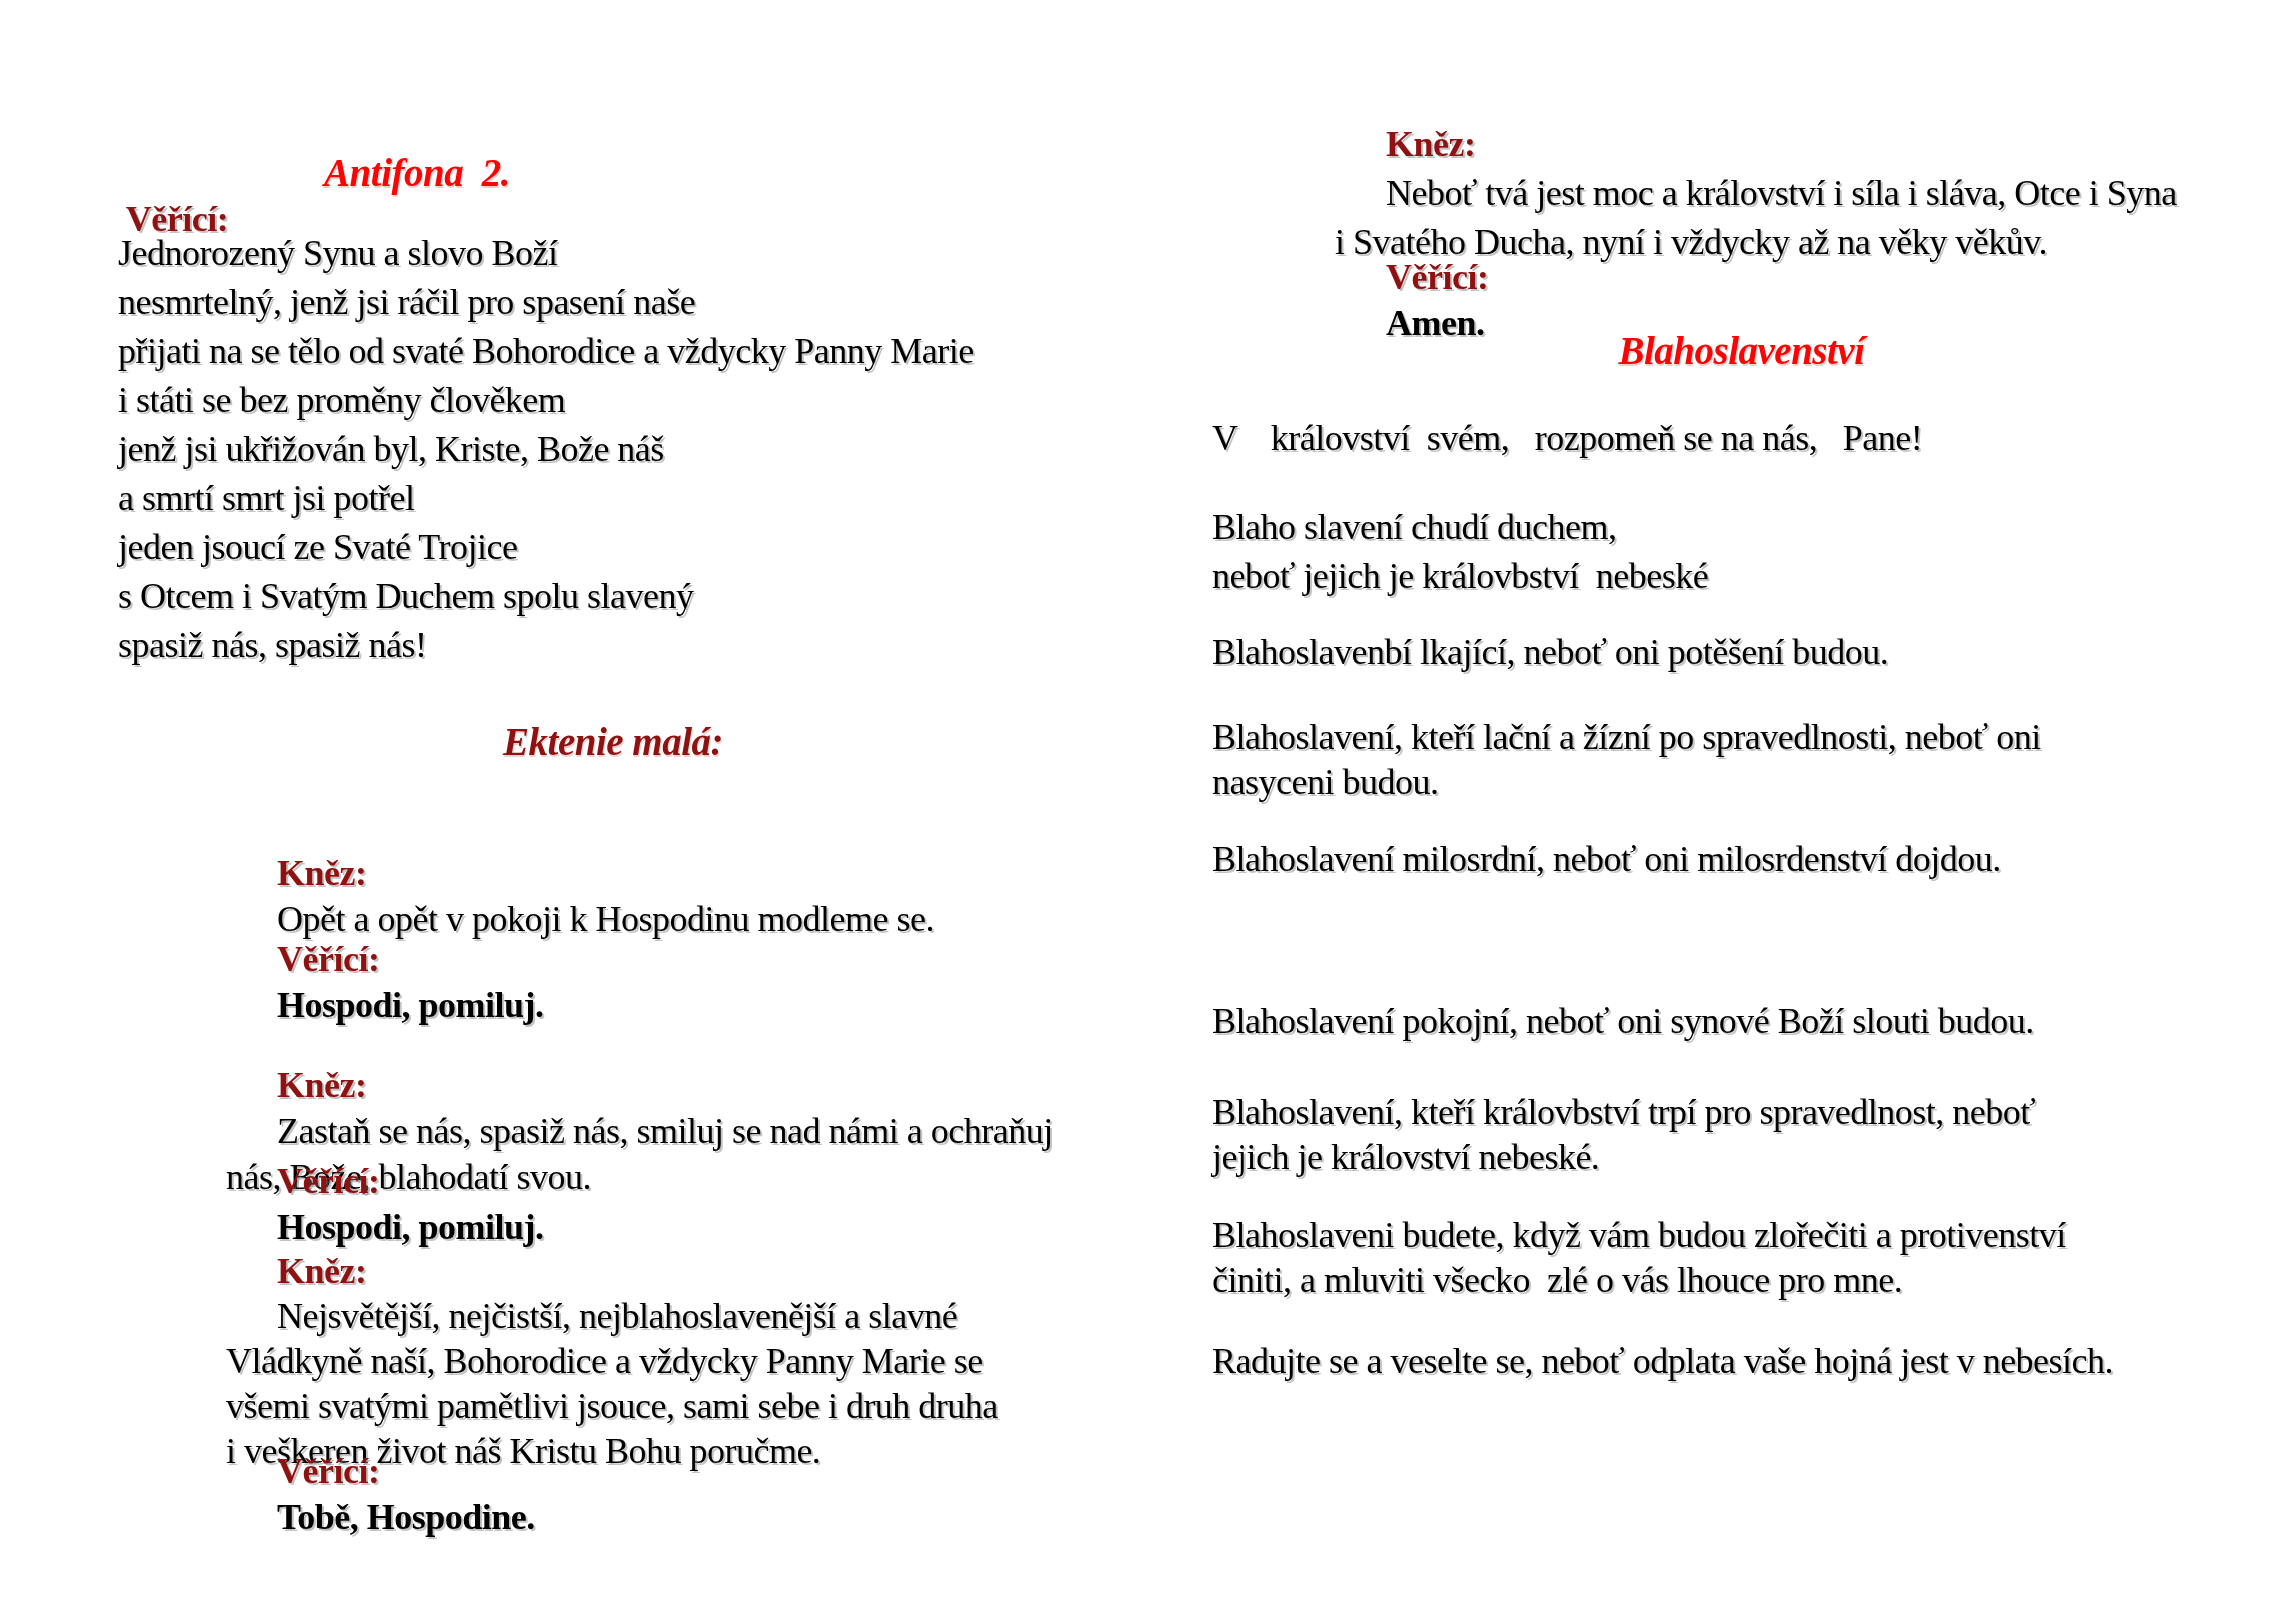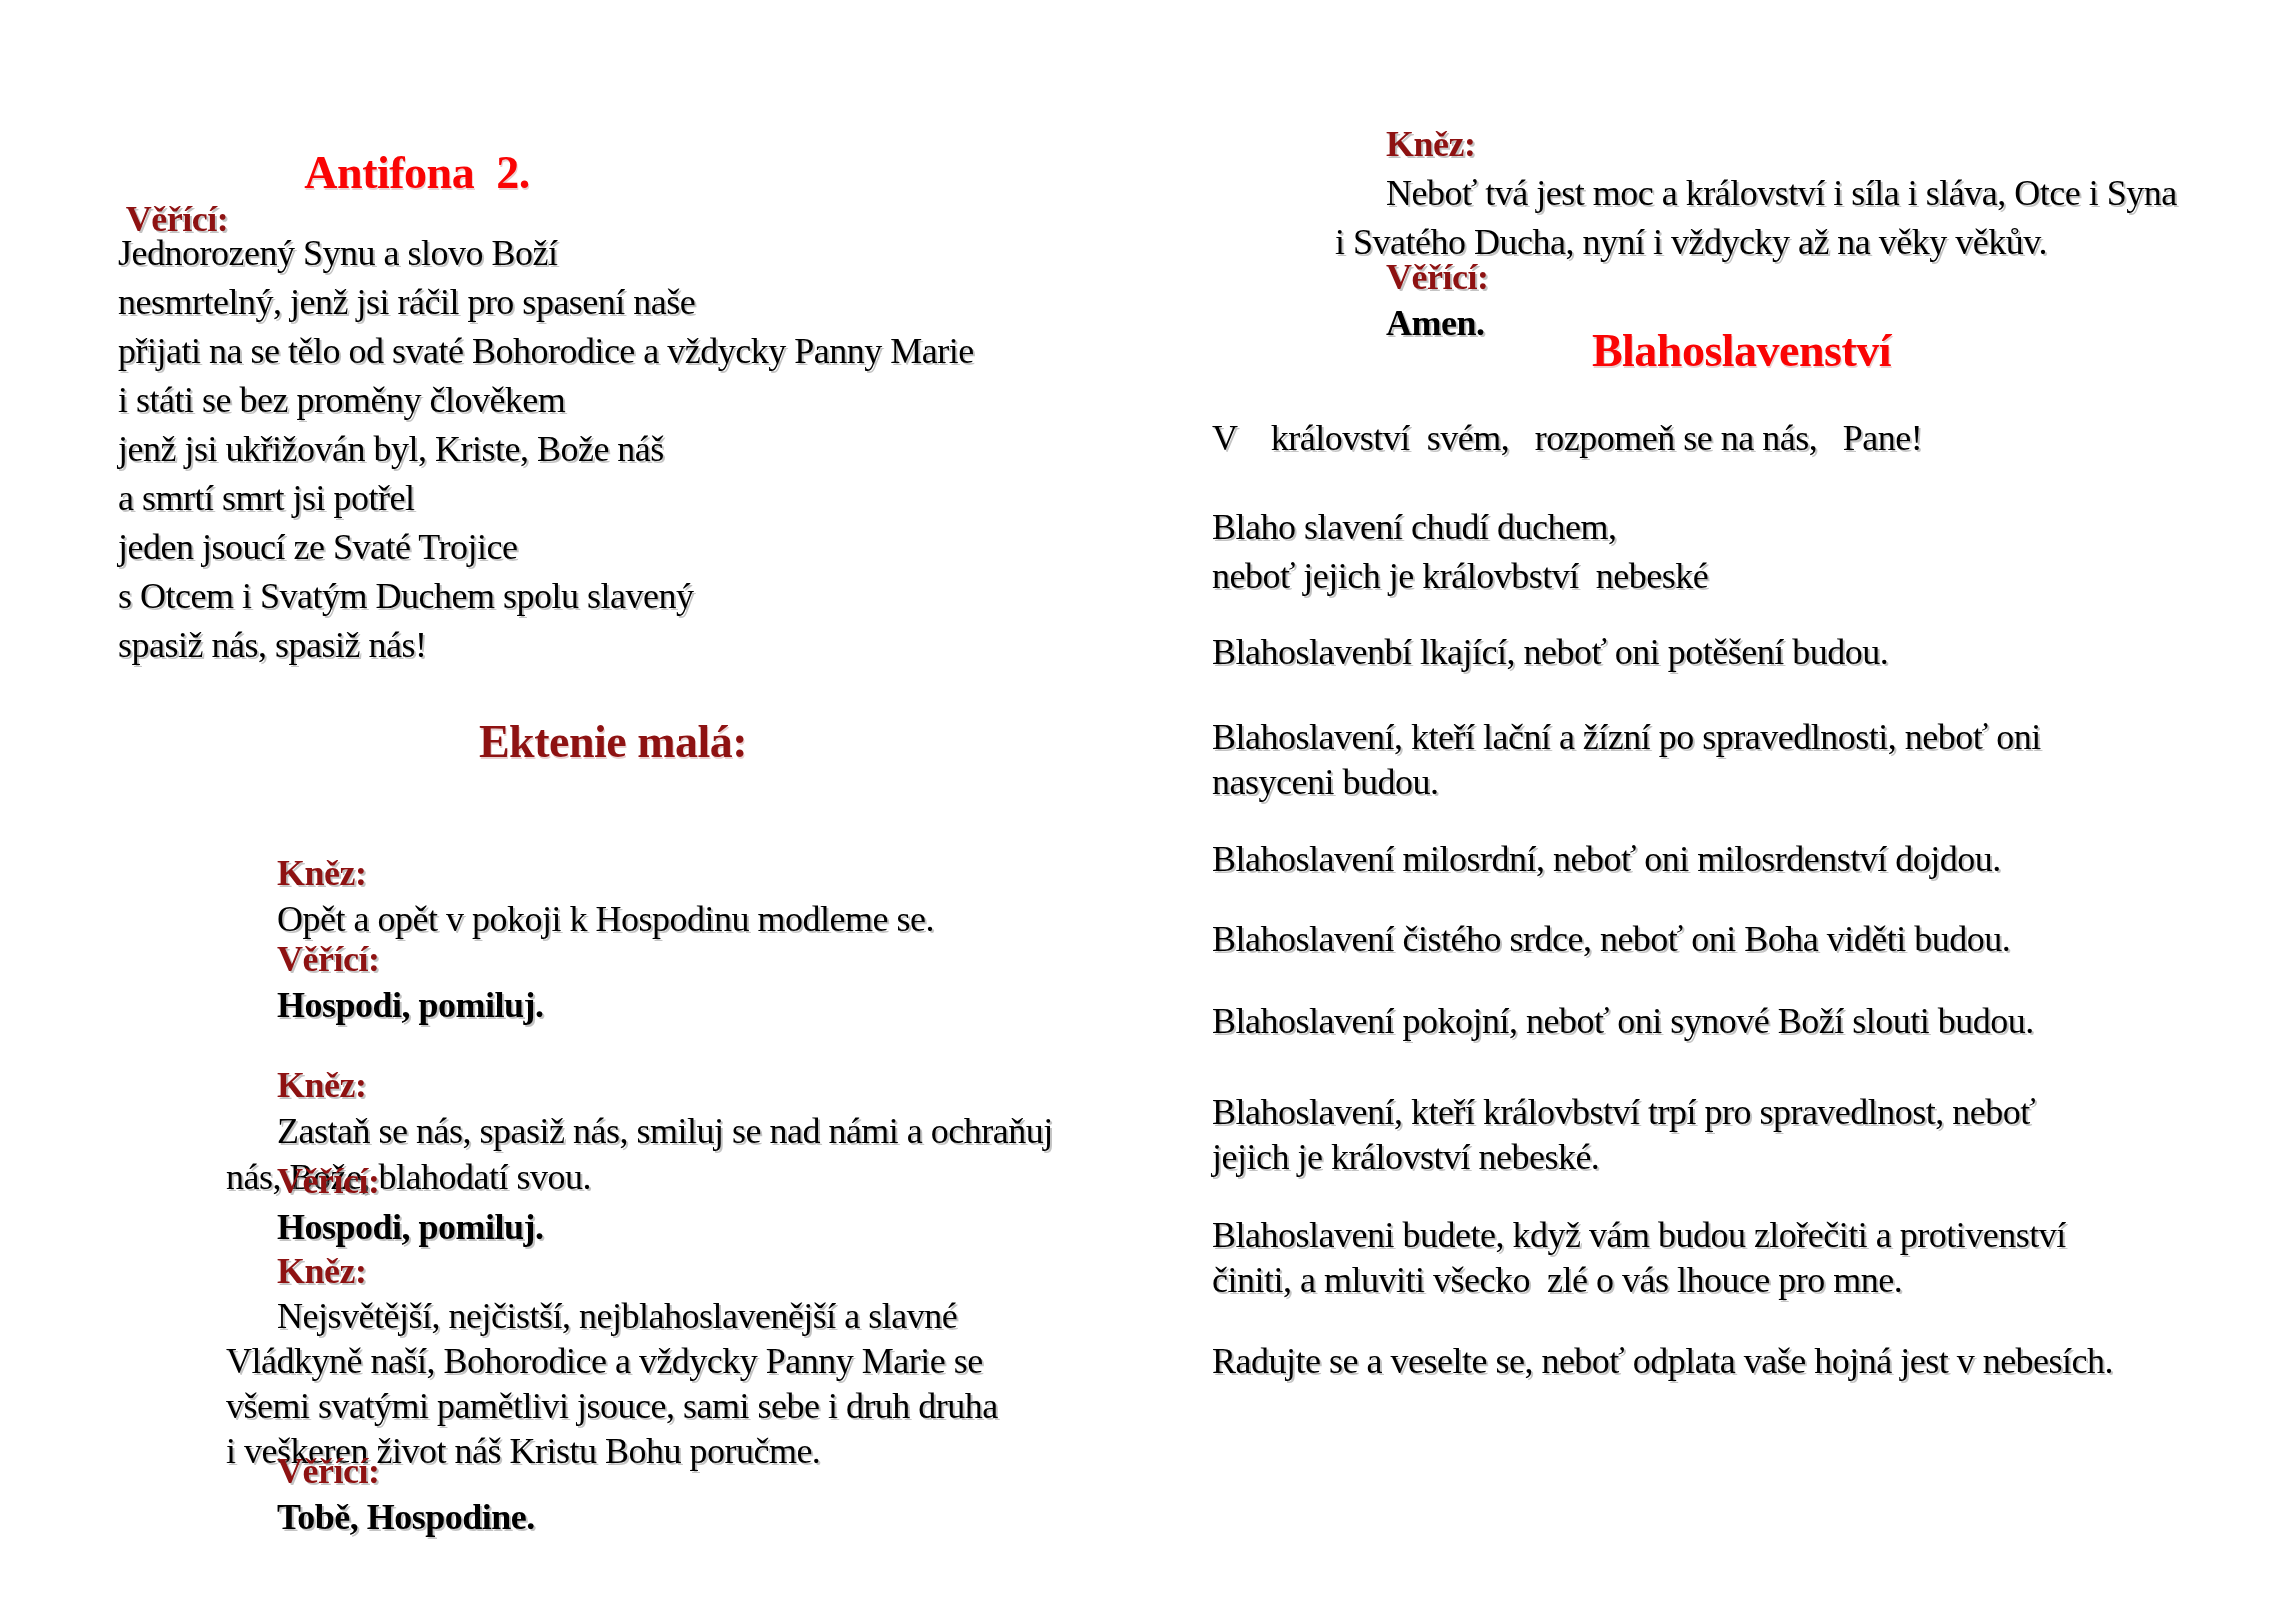--- a/index.html
+++ b/index.html
@@ -24,24 +24,25 @@
     font-size: 36px;
     line-height: 46px;
     text-shadow: 2px 2px 0 rgba(125,125,125,0.45);
   }
   .verse { line-height: 49px; }
   .lh50  { line-height: 49px; }
   .lh46  { line-height: 45px; }
 
   .heading {
     font-weight: bold;
-    font-size: 46px;
+    font-size: 39px;
     line-height: 47px;
     text-align: center;
     text-shadow: 1px 2px 0 rgba(200,140,140,0.4);
+    font-style: italic;
   }
   .red-bright { color: #fa0404; }
   .red-dark   { color: #8e1212; }
 
   .speaker {
     font-weight: bold;
     color: #8e1212;
   }
   .dialogue-left  { padding-left: 108px; text-indent: -108px; }
   .dialogue-right { padding-left: 123px; text-indent: -123px; }
@@ -126,21 +127,20 @@
     <div class="block lh50" style="top:503px;">Blaho slavení chudí duchem,
 neboť jejich je královbství  nebeské</div>
 
     <div class="block" style="top:629px;">Blahoslavenbí lkající, neboť oni potěšení budou.</div>
 
     <div class="block lh46" style="top:715px;">Blahoslavení, kteří lační a žízní po spravedlnosti, neboť oni
 nasyceni budou.</div>
 
     <div class="block" style="top:836px;">Blahoslavení milosrdní, neboť oni milosrdenství dojdou.</div>
 
-    <div class="block" style="top:916px;">Blahoslavení čistého srdce, neboť oni Boha viděti budou.</div>
 
     <div class="block" style="top:998px;">Blahoslavení pokojní, neboť oni synové Boží slouti budou.</div>
 
     <div class="block lh46" style="top:1090px;">Blahoslavení, kteří královbství trpí pro spravedlnost, neboť
 jejich je království nebeské.</div>
 
     <div class="block lh46" style="top:1213px;">Blahoslaveni budete, když vám budou zlořečiti a protivenství
 činiti, a mluviti všecko  zlé o vás lhouce pro mne.</div>
 
     <div class="block" style="top:1338px;">Radujte se a veselte se, neboť odplata vaše hojná jest v nebesích.</div>

